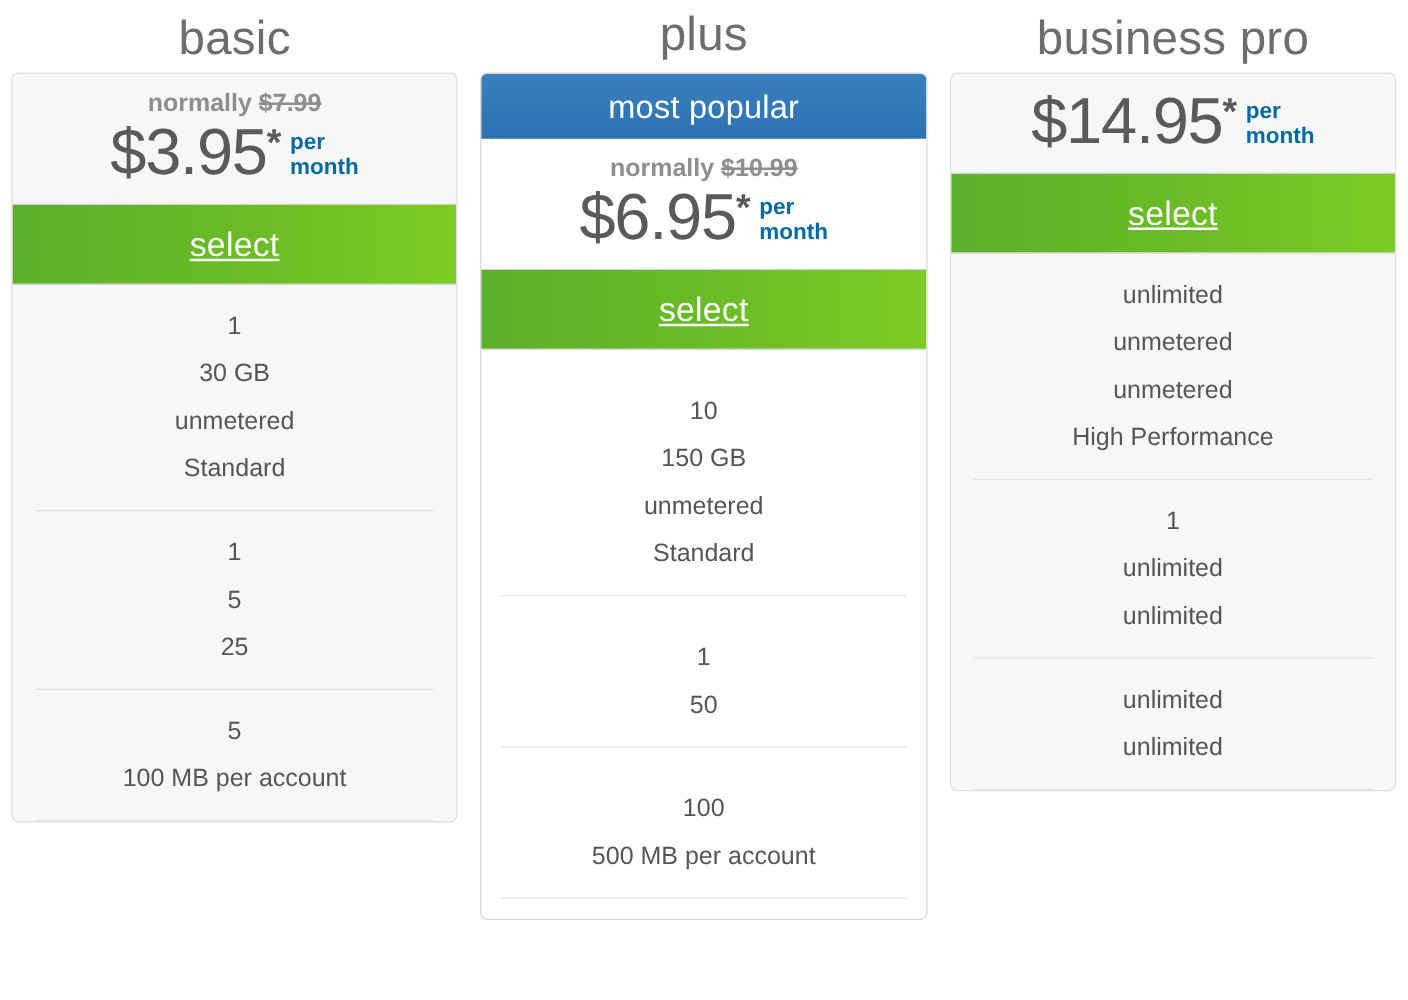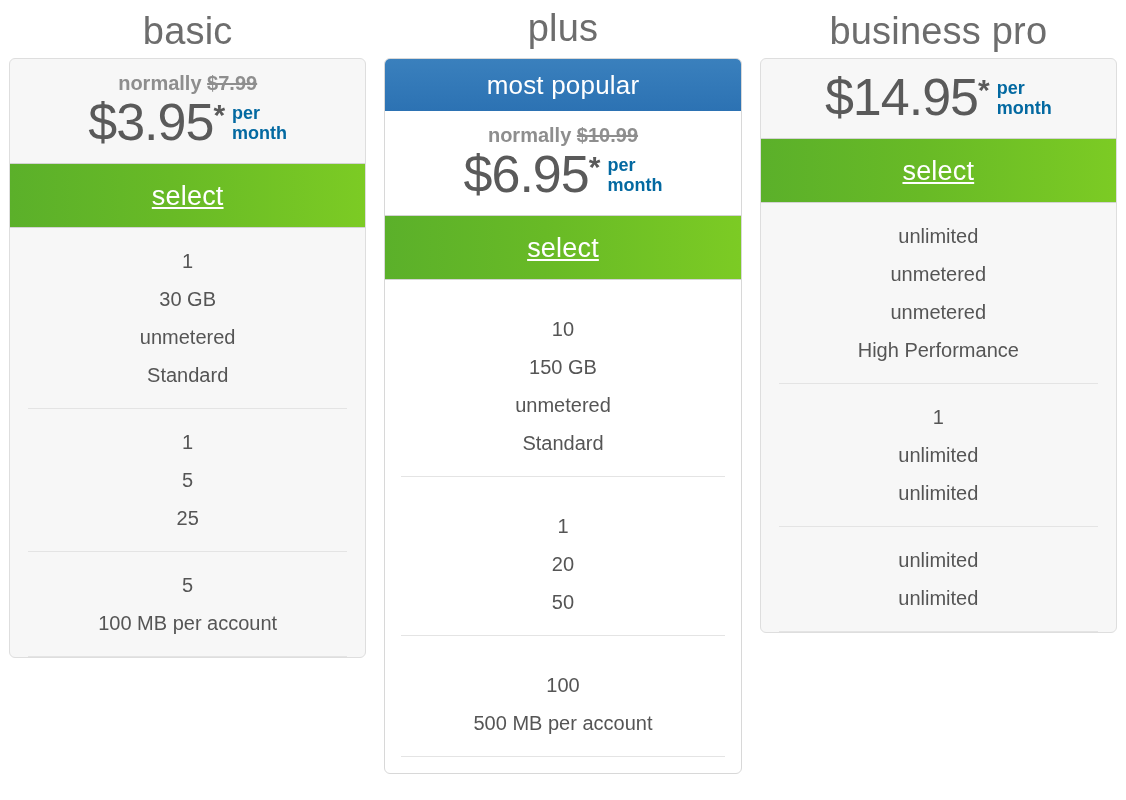--- a/index.html
+++ b/index.html
@@ -233,21 +233,20 @@
           <button class="select-btn">select</button>
           <div class="features">
             <div class="feature-group">
               <div class="feature-row">10</div>
               <div class="feature-row">150 GB</div>
               <div class="feature-row">unmetered</div>
               <div class="feature-row">Standard</div>
             </div>
             <div class="feature-group">
               <div class="feature-row">1</div>
-              <div class="feature-row">20</div>
               <div class="feature-row">50</div>
             </div>
             <div class="feature-group">
               <div class="feature-row">100</div>
               <div class="feature-row">500 MB per account</div>
             </div>
           </div>
         </div>
       </div>
       <div class="plan-col">

